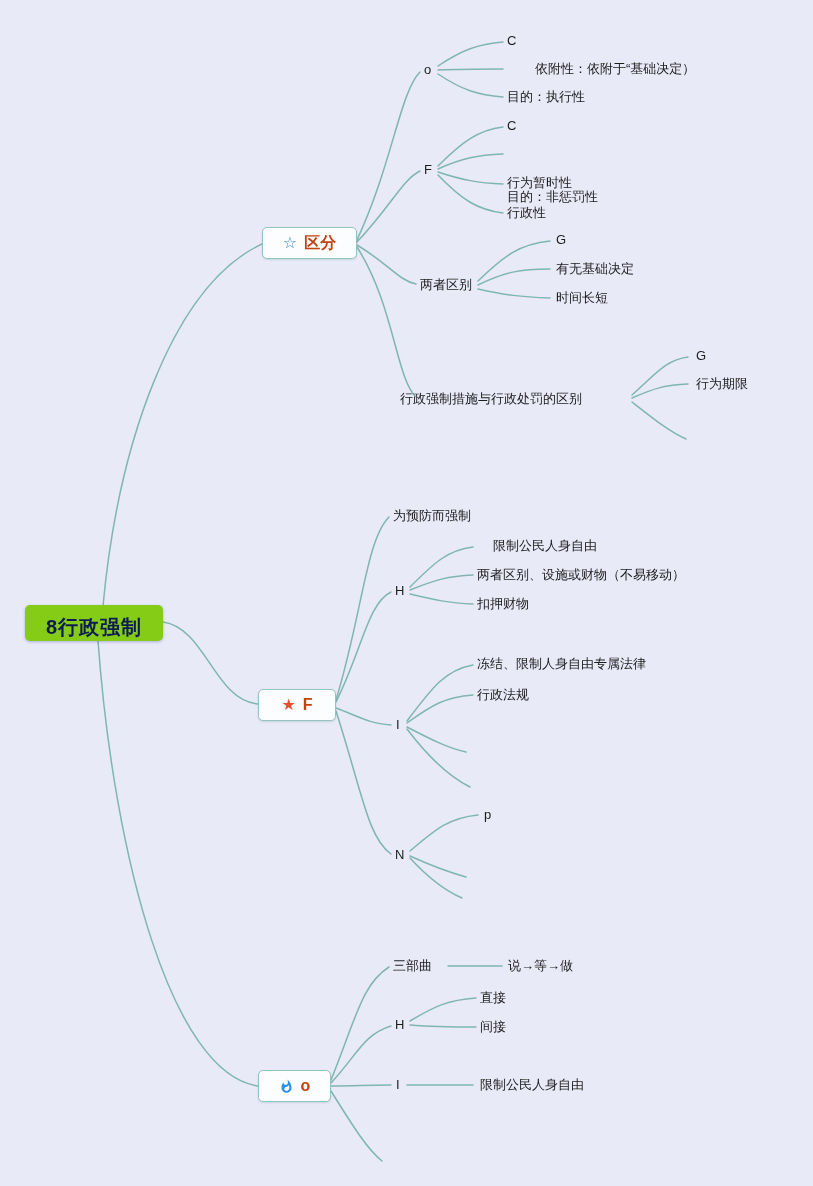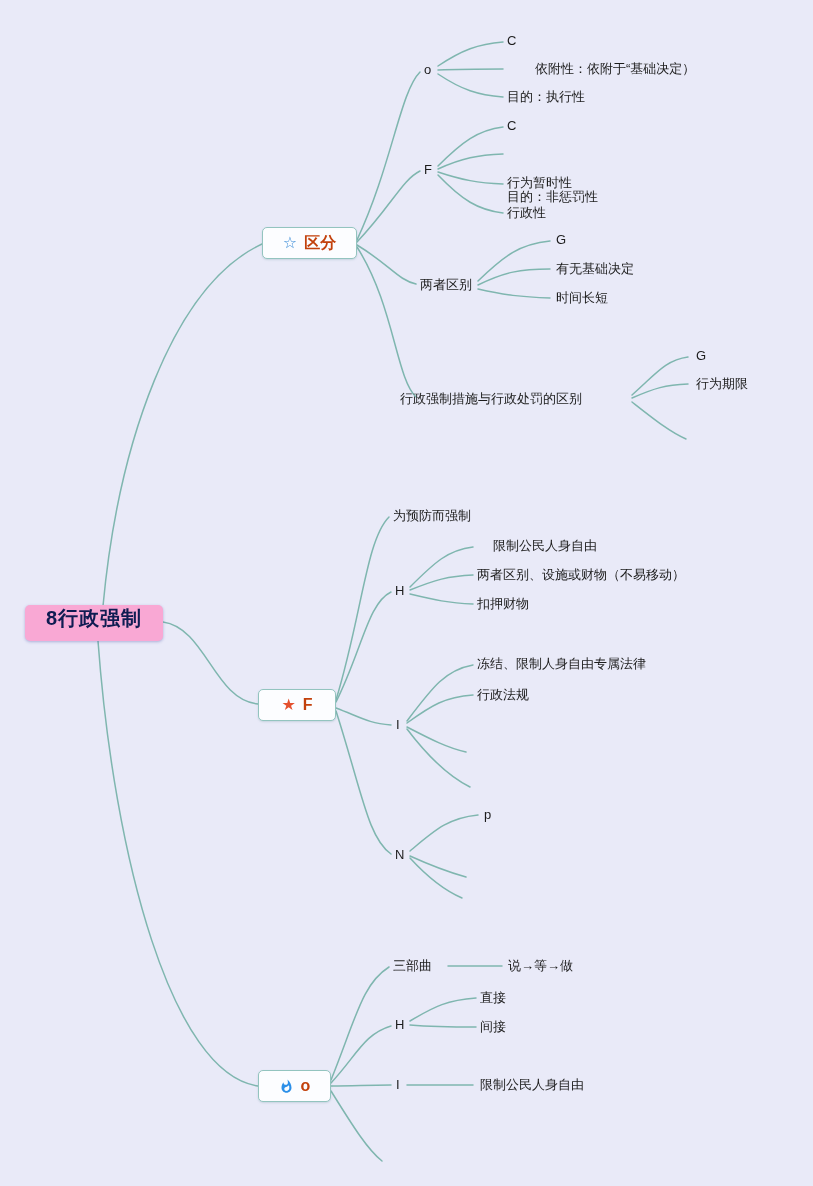--- a/index.html
+++ b/index.html
@@ -2,22 +2,22 @@
 <html><head>
 <meta charset="utf-8">
 <style>
   * { margin:0; padding:0; box-sizing:border-box; }
   html,body { width:813px; height:1186px; }
   body { font-family:"Liberation Sans","DejaVu Sans",sans-serif; }
   .canvas { position:relative; width:813px; height:1186px; background:#e9eaf8; overflow:hidden; }
   .links { position:absolute; left:0; top:0; width:813px; height:1186px; }
   .links path { fill:none; stroke:#7fb6af; stroke-width:1.5; stroke-linecap:round; }
   .t { position:absolute; font-size:13px; color:#1c1c1c; white-space:nowrap; line-height:16px; }
-  .root-node { position:absolute; left:25px; top:605px; width:138px; height:36px; background:#f9a8d4;
-               border-radius:5px; display:flex; align-items:flex-start; justify-content:center;
+  .root-node { position:absolute; left:25px; top:605px; width:138px; height:36px; background:#84cc16;
+               border-radius:5px; display:flex; align-items:flex-end; justify-content:center;
                box-shadow:0 1px 3px rgba(60,70,160,.35); }
   .root-node span { font-size:20px; font-weight:bold; color:#0f1c52; letter-spacing:1px; }
   .branch-box { position:absolute; height:32px; background:#fcfdff; border:1px solid #93c4bf;
                 border-radius:5px; display:flex; align-items:center; justify-content:center; gap:7px;
                 box-shadow:0 1px 2px rgba(120,160,170,.3); }
   .branch-label { font-size:16px; font-weight:600; color:#c2410c; }
   .icon { font-size:16px; line-height:1; }
   .icon-star-outline { color:#3f8fd9; }
   .icon-star { color:#e4502e; }
   .flame { display:flex; align-items:center; }

